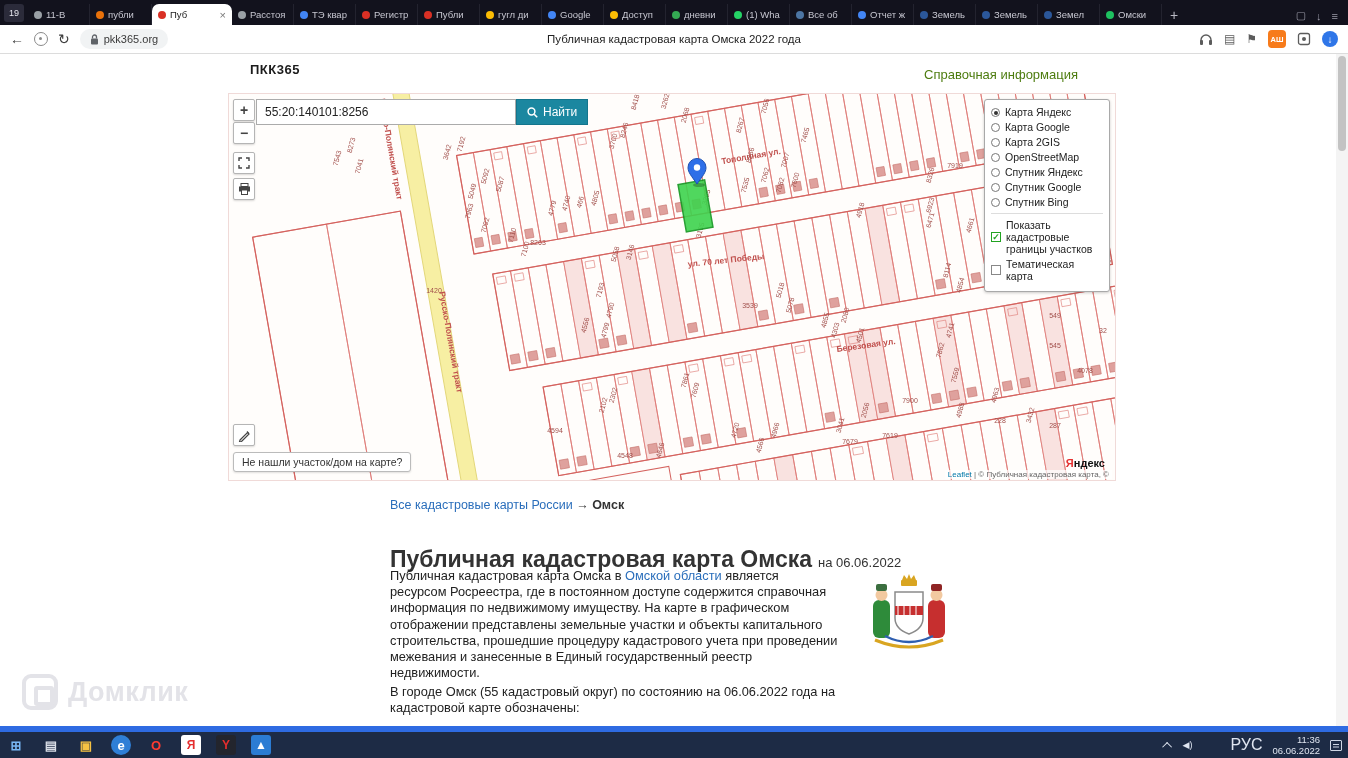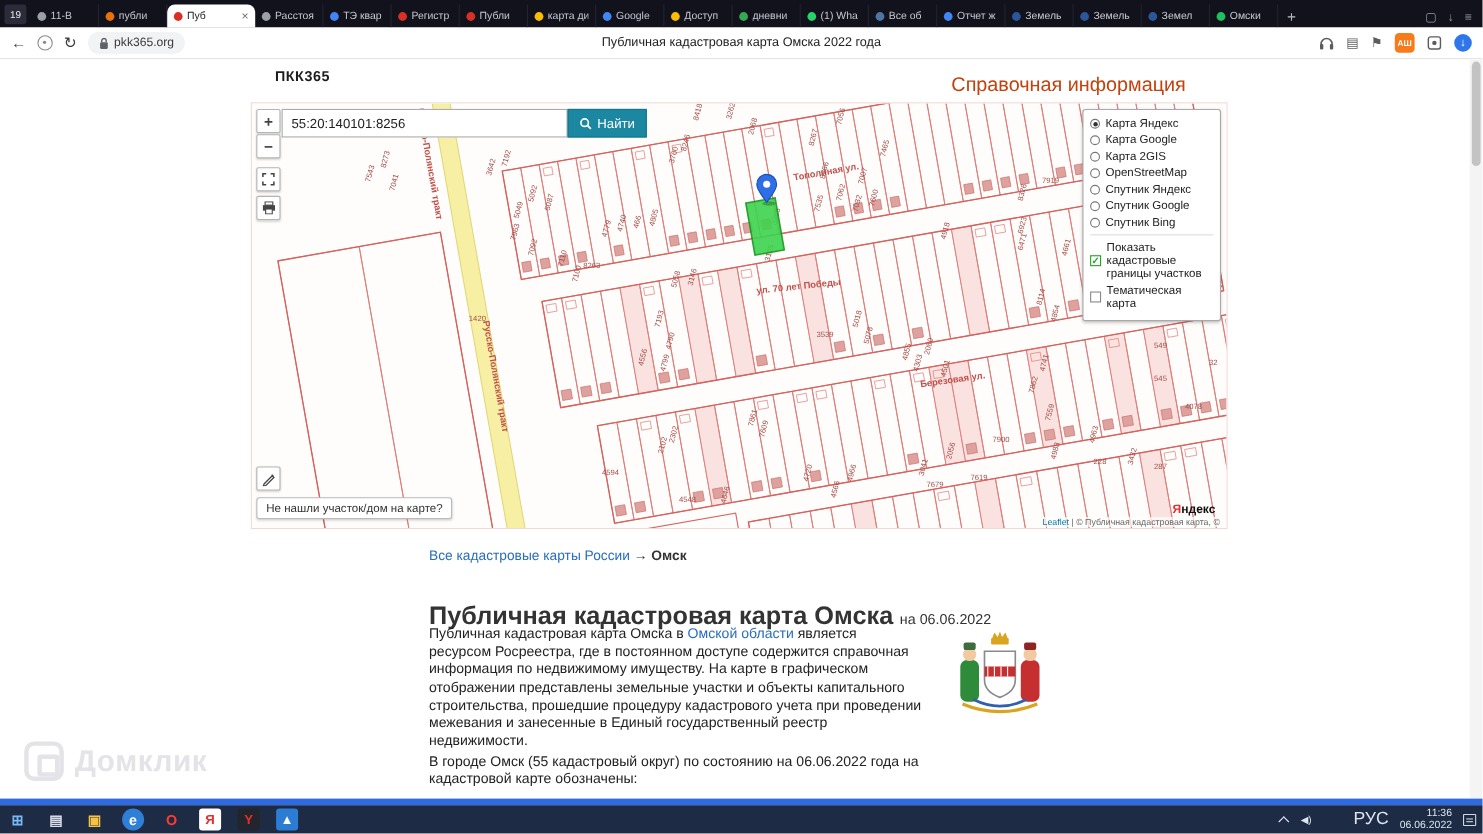--- a/index.html
+++ b/index.html
@@ -33,21 +33,21 @@
 
   
   .viewport{position:absolute;left:0;top:54px;width:100%;height:672px;background:#fff;overflow:hidden;}
   .scrollbar{position:absolute;right:0;top:0;width:12px;height:100%;background:#f4f4f4;}
   .scrollthumb{position:absolute;left:2px;top:2px;width:8px;height:95px;background:#c3c3c3;border-radius:4px;}
   .bluestrip{position:absolute;left:0;top:726px;width:100%;height:6px;background:#2e6be2;}
 
   .content{position:absolute;left:229px;top:0;width:886px;}
   .site-header{position:relative;height:38px;}
   .logo{position:absolute;left:21px;top:8px;font-size:13px;font-weight:bold;color:#1c1c1c;letter-spacing:.5px;}
-  .refinfo{position:absolute;right:37px;top:13px;font-size:18px;color:#c2410c;}
+  .refinfo{position:absolute;right:37px;top:13px;font-size:13px;color:#4d7c0f;}
 
   
   .map{position:absolute;left:0;top:40px;width:886px;height:386px;background:#fffdfb;overflow:hidden;outline:1px solid #f0dad8;}
   .map svg.art{position:absolute;left:0;top:0;}
   #map-labels,#street-labels{position:absolute;left:0;top:0;width:100%;height:100%;pointer-events:none;}
   .plabel{position:absolute;font-size:7px;color:#a14f4b;white-space:nowrap;}
   .slabel{position:absolute;font-size:8.5px;color:#c0504d;white-space:nowrap;font-weight:bold;}
   .mapbtn{position:absolute;left:4px;width:22px;height:22px;background:#fff;border:1px solid #b5b5b5;border-radius:2px;display:flex;align-items:center;justify-content:center;font-size:14px;font-weight:bold;color:#444;box-shadow:0 1px 2px rgba(0,0,0,.15);}
   .searchbar{position:absolute;left:27px;top:5px;display:flex;}
   .searchbar input{width:260px;height:26px;border:1px solid #ababab;font-size:12px;padding:0 8px;color:#222;font-family:"Liberation Sans",sans-serif;}
@@ -129,21 +129,21 @@
         <div class="tab">
           <span class="fav" style="background: rgb(217, 48, 37);"></span>
           <span class="tlabel">Регистр</span>
         </div>
         <div class="tab">
           <span class="fav" style="background: rgb(217, 48, 37);"></span>
           <span class="tlabel">Публи</span>
         </div>
         <div class="tab">
           <span class="fav" style="background: rgb(251, 188, 4);"></span>
-          <span class="tlabel">карта ди</span>
+          <span class="tlabel">гугл ди</span>
         </div>
         <div class="tab">
           <span class="fav" style="background: rgb(66, 133, 244);"></span>
           <span class="tlabel">Google</span>
         </div>
         <div class="tab">
           <span class="fav" style="background: rgb(251, 188, 4);"></span>
           <span class="tlabel">Доступ</span>
         </div>
         <div class="tab">

